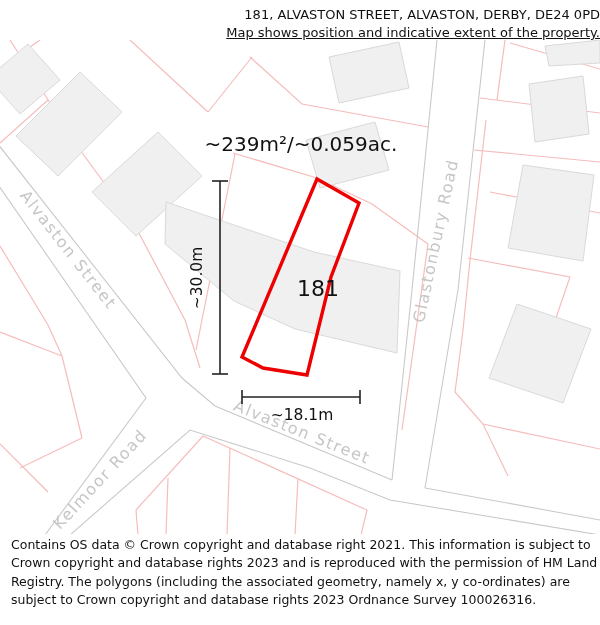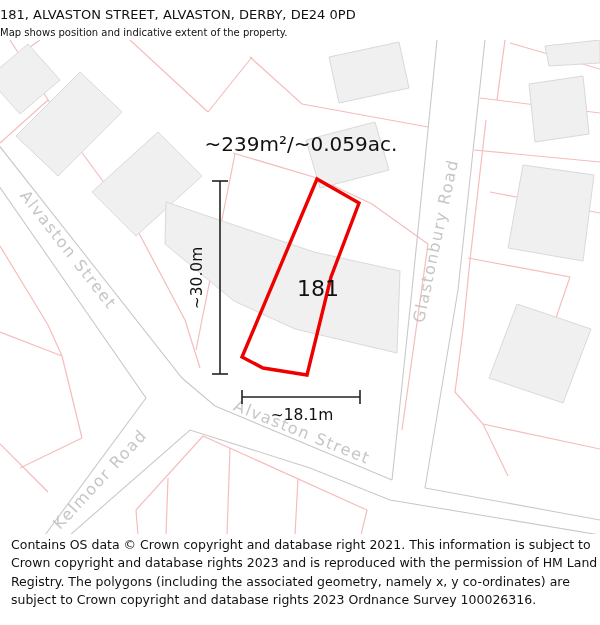--- a/index.html
+++ b/index.html
@@ -15,23 +15,23 @@
   }
   html,body{margin:0;padding:0;}
   body{
     width:600px;height:625px;
     background:var(--c-background,#fff);
     font-family:"DejaVu Sans","Liberation Sans",sans-serif;
     color:var(--c-text,#111);
     overflow:hidden;position:relative;
   }
   .page{position:absolute;inset:0;}
-  header{position:absolute;top:6px;left:0;width:600px;text-align:left;}
+  header{position:absolute;top:6px;left:0;width:600px;text-align:right;}
   .title-line1{font-size:13px;line-height:18px;}
-  .title-line2{font-size:10px;line-height:18px;}
+  .title-line2{font-size:13px;line-height:18px;text-decoration:underline;}
   .map-wrap{position:absolute;top:40px;left:0;width:600px;height:494px;overflow:hidden;}
   svg{display:block;}
   .parcel{stroke:var(--c-parcel-line,#f6bcbc);stroke-width:1.2;fill:none;}
   .road{stroke:var(--c-road-line,#c9c9c9);stroke-width:1.1;fill:none;}
   .building{fill:var(--c-building-fill,#f1f0f0);stroke:var(--c-building-stroke,#d9d9d9);stroke-width:1;}
   .prop{fill:none;stroke:var(--c-property-outline,#ee0000);stroke-width:3.4;stroke-linejoin:miter;}
   .dim{stroke:var(--c-dimension-line,#222);stroke-width:1.6;fill:none;}
   .street-label{fill:var(--c-street-label,#c6c6c6);font-size:16px;letter-spacing:1.5px;text-anchor:middle;}
   .map-text{fill:var(--c-text,#111);text-anchor:middle;}
   .area-label{font-size:20px;}

